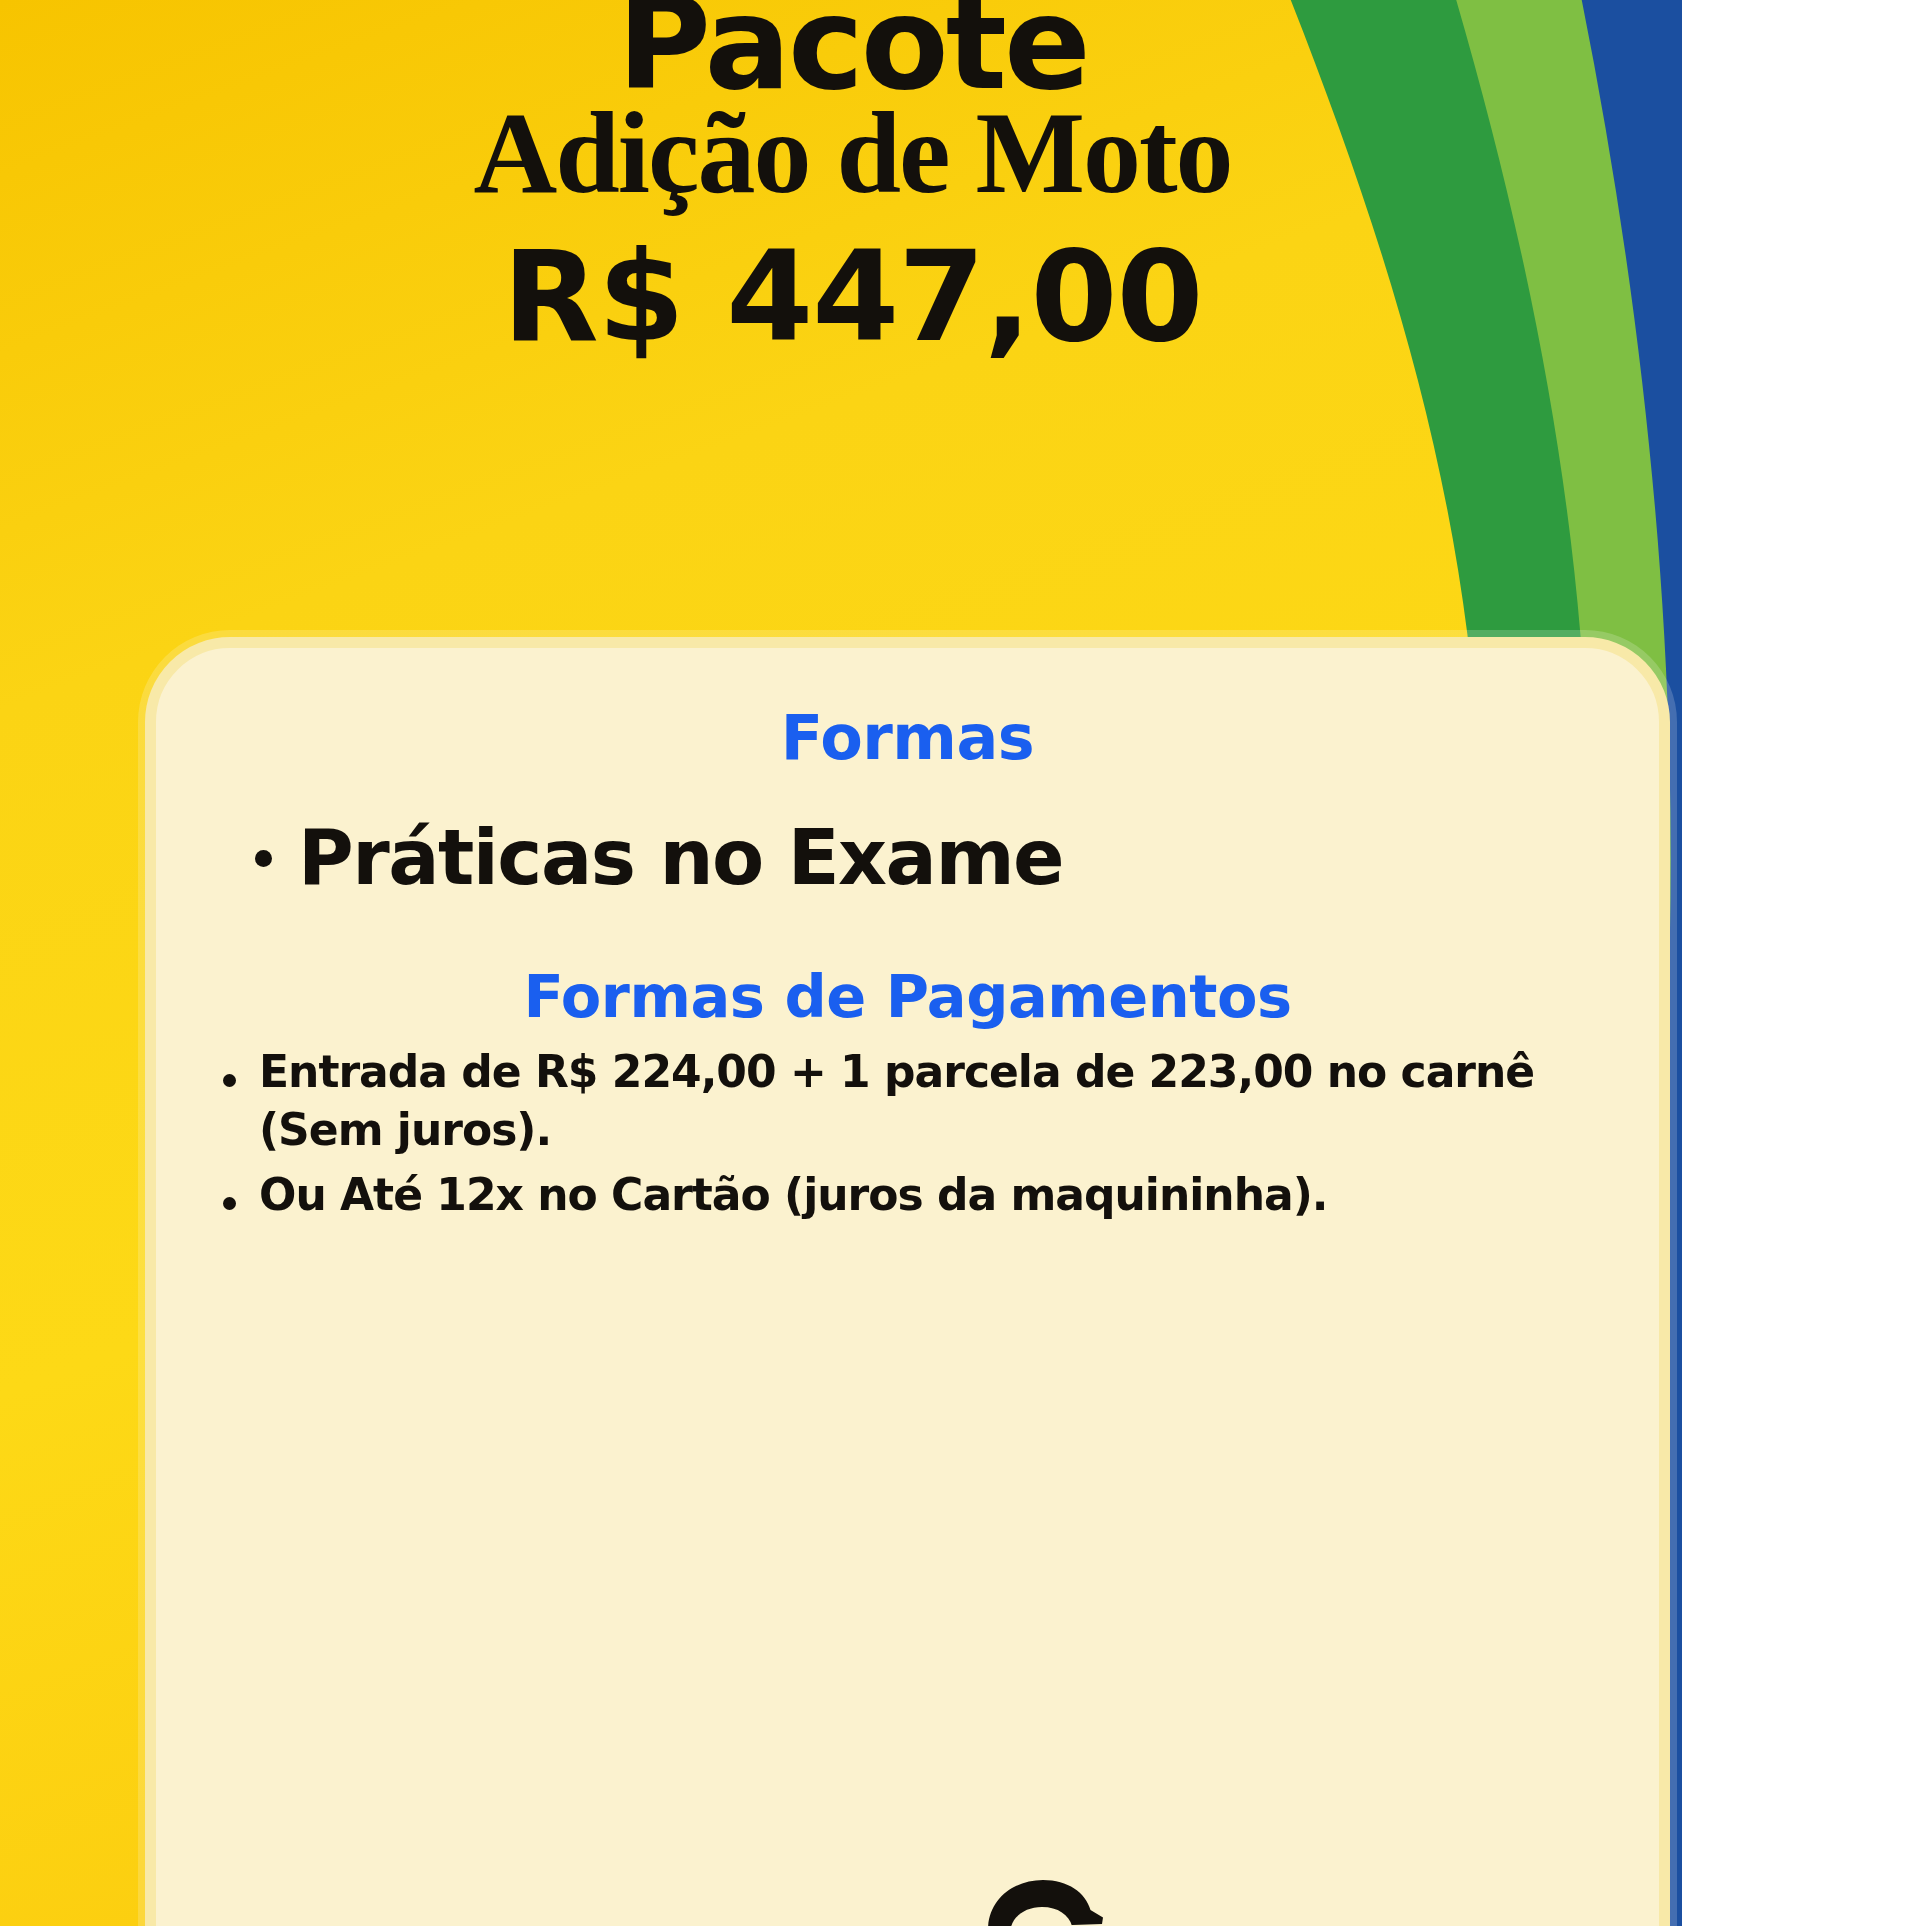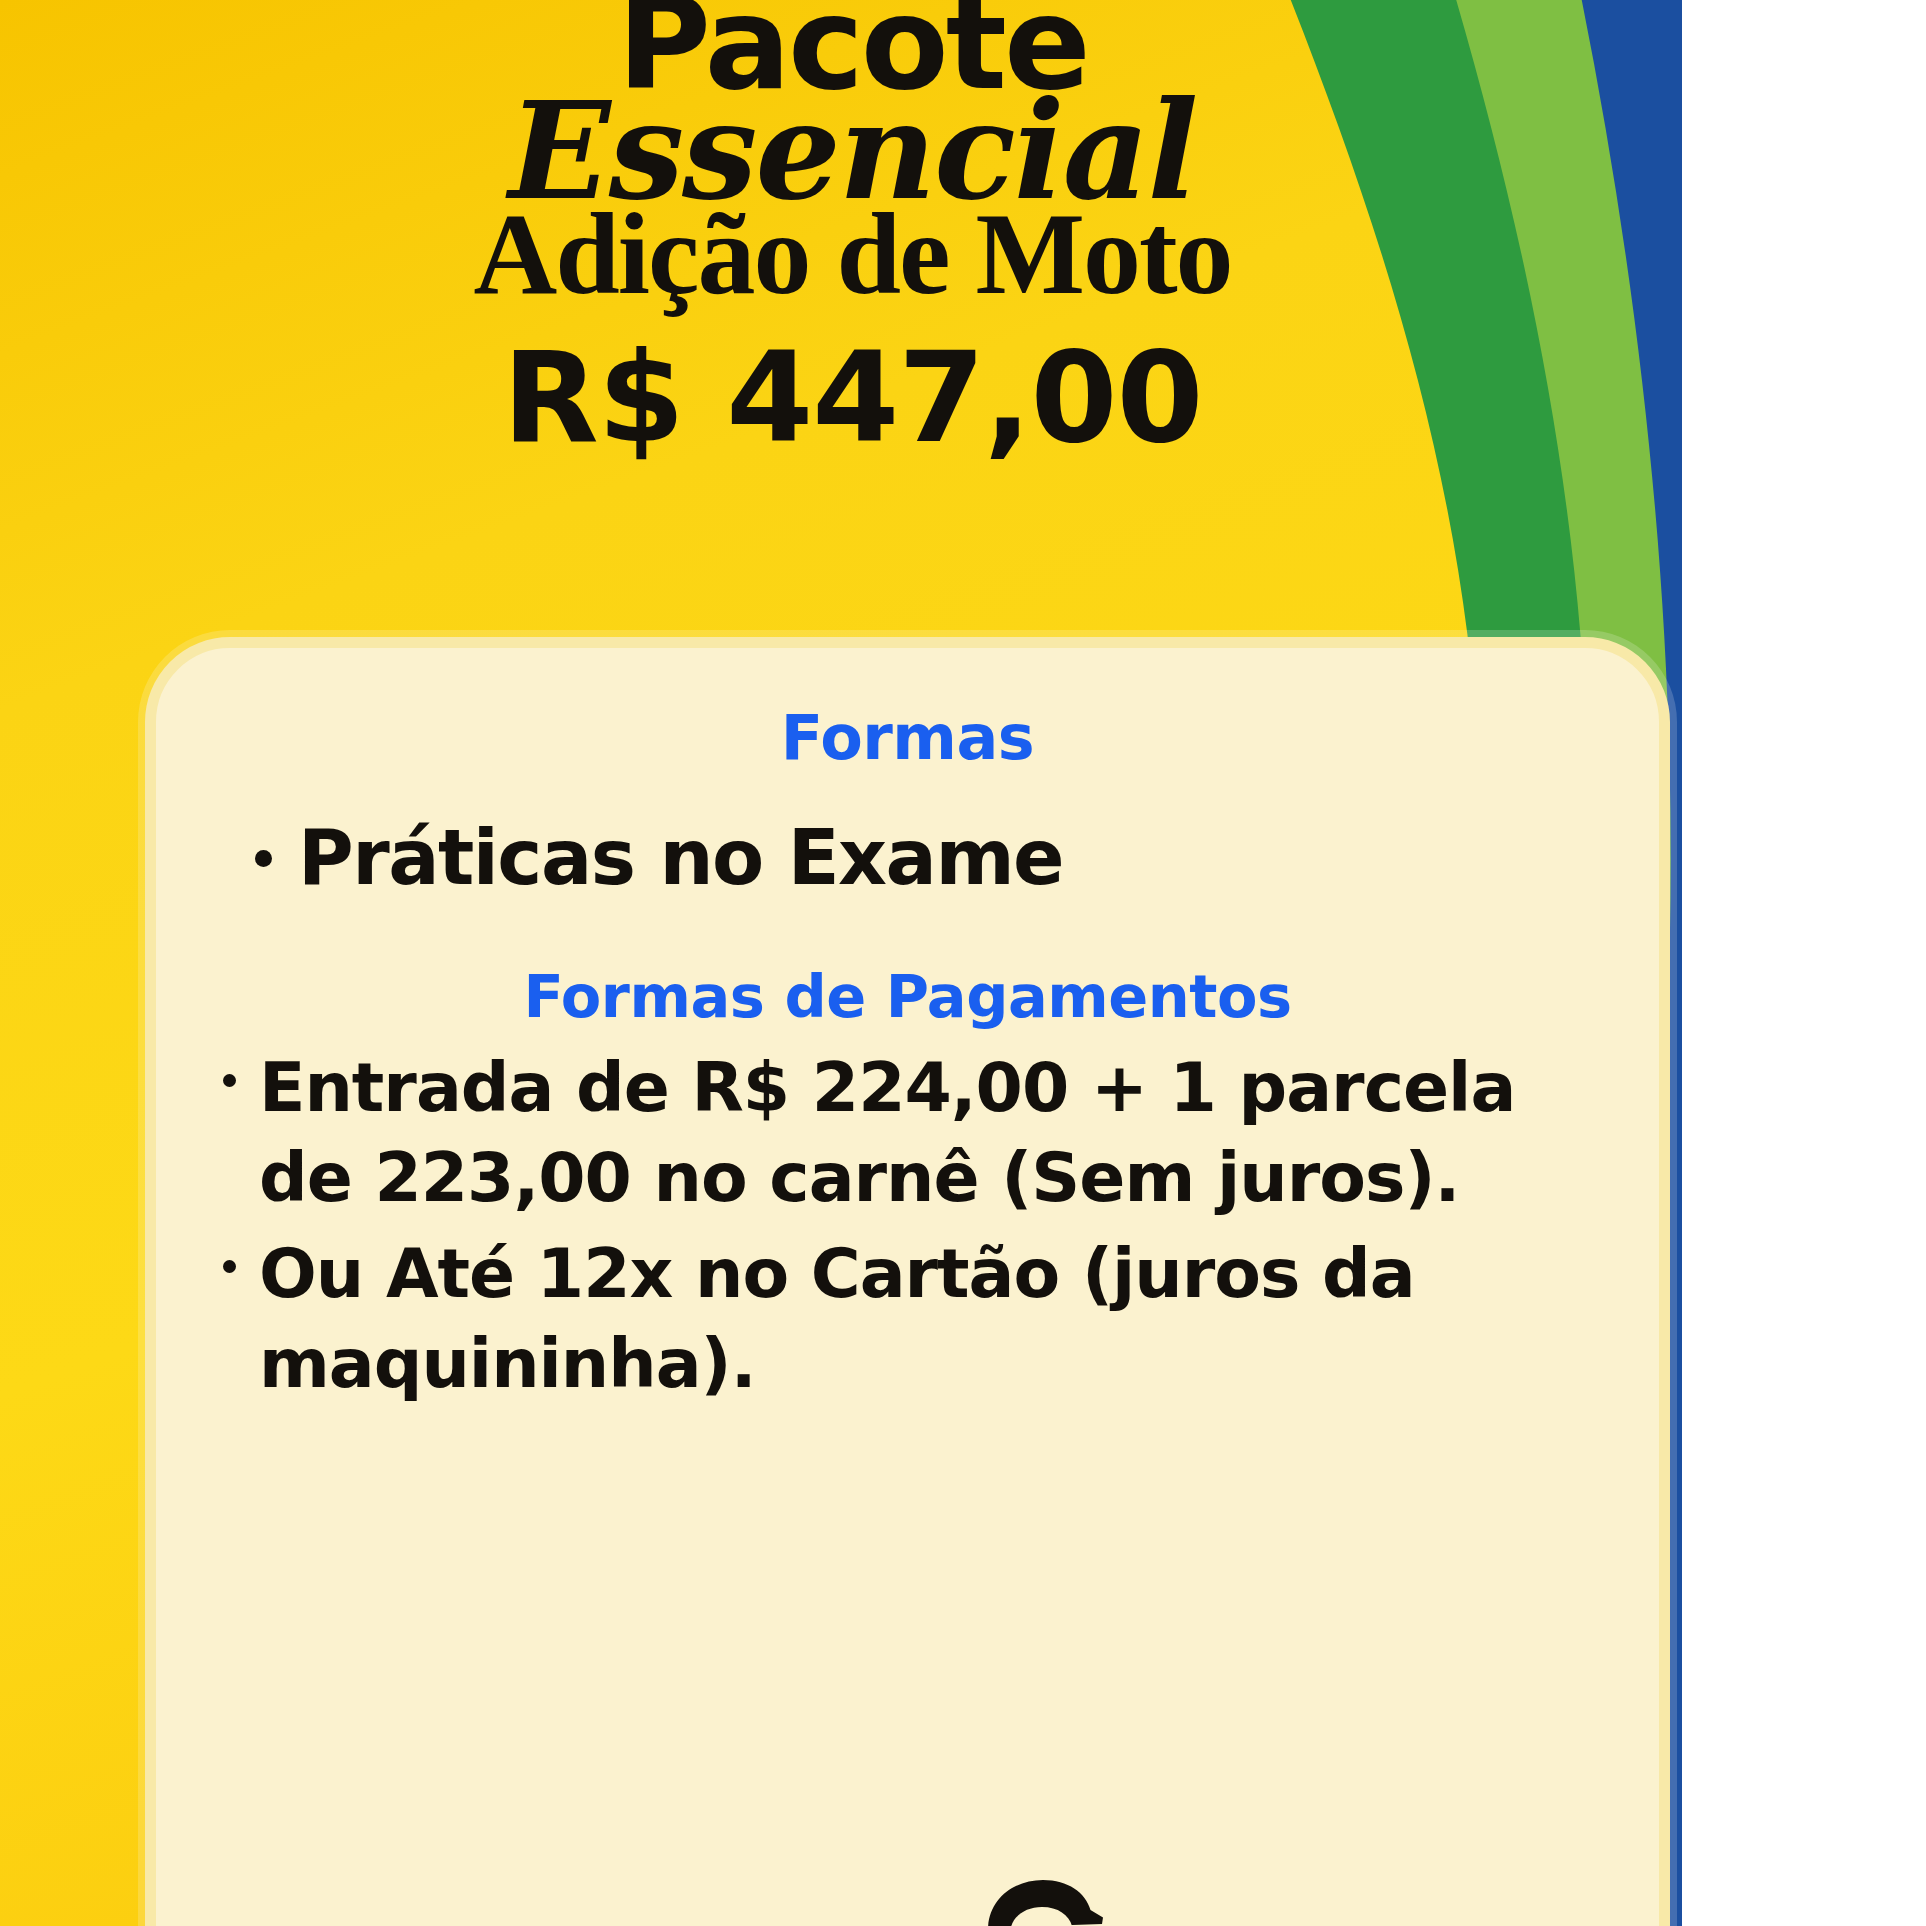--- a/index.html
+++ b/index.html
@@ -148,21 +148,21 @@
 
   .pay-list {
     list-style: none;
     margin: 0;
     padding: 0;
   }
 
   .pay-list li {
     font-family: "DejaVu Sans", sans-serif;
     font-weight: bold;
-    font-size: 68px;
+    font-size: 44px;
     line-height: 1.32;
     color: #13100C;
     letter-spacing: -1px;
     position: relative;
     padding-left: 43px;
     margin-bottom: 7px;
   }
 
   .pay-list li::before {
     content: "";
@@ -201,21 +201,20 @@
   </div>
 
   <div class="wave wave-blue">
     <svg viewBox="0 0 760 3840" preserveAspectRatio="none" xmlns="http://www.w3.org/2000/svg">
       <path d="M760,0 L560,0 C700,700 760,1400 730,2040 C700,2720 560,3300 380,3840 L760,3840 Z" fill="#1B4FA0"></path>
     </svg>
   </div>
 
   <div class="header">
     <p class="t-pacote">Pacote</p>
-    <p class="t-essencial">Essencial</p>
     <p class="t-adicao">Adição de Moto</p>
     <p class="t-price">R$ 447,00</p>
   </div>
 
   <div class="card">
     <div class="card-inner">
 
       <div class="section-title title-incluso">Formas</div>
 
       <ul class="bullet-list">

